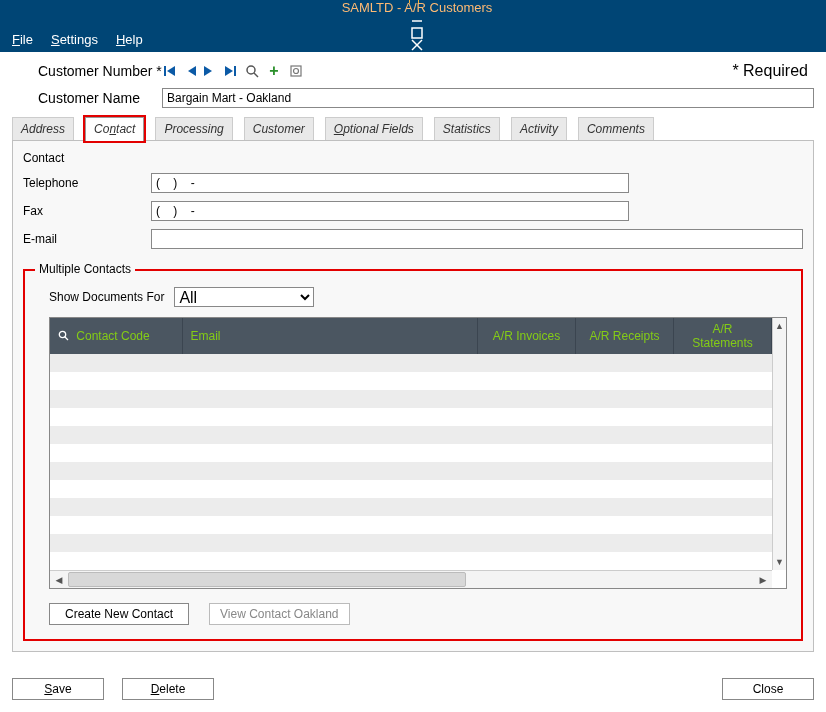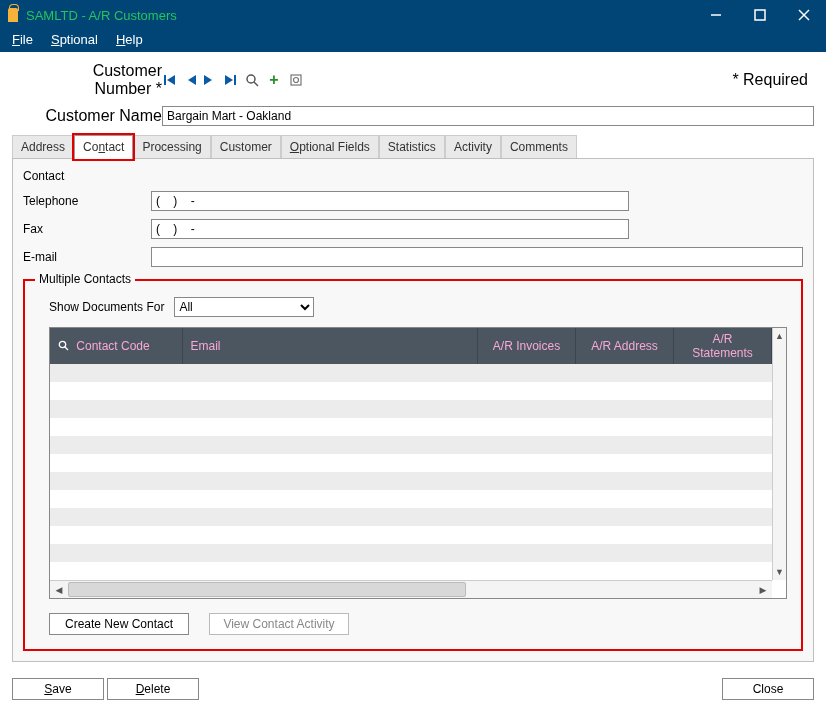--- a/index.html
+++ b/index.html
@@ -10,24 +10,25 @@
     background: #fff;
     color: #000;
     width: 826px;
     height: 712px;
     overflow: hidden;
   }
   
   .titlebar {
     height: 30px;
     background: #004575;
-    color: #22c55e;
+    color: #fdba74;
     display: flex;
     align-items: center;
     padding: 0 0 0 8px;
+    flex-direction: column;
   }
   .titlebar .app-icon {
     width: 10px; height: 14px;
     background: #f7b239;
     border-radius: 2px 2px 0 0;
     margin-right: 8px;
     position: relative;
   }
   .titlebar .app-icon::after {
     content:"";
@@ -67,23 +68,22 @@
   }
 
   .row {
     display:flex;
     align-items:center;
     margin-bottom: 8px;
   }
   .lbl {
     width: 150px;
     padding-left: 26px;
-    font-size: 16px;
+    font-size: 14px;
     color:#000;
-    text-align:right;
   }
   input.text {
     height: 20px;
     border: 1px solid #888;
     padding: 1px 4px;
     font-size: 12px;
     font-family: inherit;
     background:#fff;
   }
   .nav-icons { display:flex; align-items:center; gap:6px; }
@@ -101,24 +101,25 @@
     align-items:flex-end;
     height: 24px;
     position:relative;
   }
   .tab {
     padding: 4px 8px 5px 8px;
     font-size:12px;
     background:#e9e9e9;
     border:1px solid #ccc;
     border-bottom:none;
-    margin-right:0;
+    margin-right:11px;
     color:#333;
     position:relative;
     top:1px;
+    font-style:italic;
   }
   .tab.active {
     background:#fff;
     border-color:#999;
     z-index:2;
   }
   .tab.contact-highlight {
     outline: 2px solid #e30000;
     outline-offset: 0;
     z-index:3;
@@ -134,36 +135,36 @@
 
   .field-row { display:flex; align-items:center; margin-bottom:8px; }
   .field-row .flab { width:128px; font-size:12px; }
   .field-row input { flex: none; }
 
   
   .groupbox {
     border: 2px solid #e30000;
     position: relative;
     padding: 12px 10px 14px 10px;
-    margin-top: 12px;
+    margin-top: 20px;
   }
   .groupbox .legend {
     position:absolute;
     top:-9px; left:10px;
     background:#f8f8f8;
     padding: 0 4px;
     font-size:12px;
   }
 
   .showdoc-row { display:flex; align-items:center; margin: 4px 0 10px 14px; gap:10px; }
   select.combo {
     height: 20px;
     border:1px solid #888;
     font-family:inherit;
-    font-size:12px;
+    font-size:16px;
     background:#fff;
     width:140px;
   }
 
   
   .grid-wrap {
     border:1px solid #888;
     background:#fff;
     height: 272px;
     margin: 0 4px 0 14px;
@@ -200,21 +201,21 @@
     left:0; top:0; right:14px; bottom:18px;
     overflow:hidden;
   }
   table.grid {
     border-collapse: collapse;
     width: 100%;
     table-layout: fixed;
   }
   table.grid th {
     background:#4b5661;
-    color:#f9a8d4;
+    color:#84cc16;
     font-weight: normal;
     font-size:12px;
     text-align:left;
     padding:4px 8px;
     border-right:1px solid #3b4550;
     height:22px;
   }
   table.grid th.first { width:132px; }
   table.grid th.arcol { width:98px; text-align:center; }
   table.grid td {
@@ -237,21 +238,21 @@
     padding:0 10px;
   }
   .btn:disabled { color:#888; border-color:#bbb; }
 
   
   .footer {
     position:absolute;
     left:12px; right:12px; bottom:12px;
     display:flex;
     align-items:center;
-    gap:3px;
+    gap:18px;
   }
   .footer .spacer { flex:1; }
   .footer .btn { min-width: 92px; }
   .btn .u { text-decoration: underline; text-underline-offset:1px; }
 </style>
 </head>
 <body>
 
 <div class="titlebar">
   <div class="app-icon"></div>
@@ -270,21 +271,21 @@
   <div class="win-btn">
     <svg width="12" height="12">
         <line x1="1" y1="1" x2="11" y2="11" stroke-width="1.5"></line>
         <line x1="11" y1="1" x2="1" y2="11" stroke-width="1.5"></line>
       </svg>
   </div>
 </div>
 
 <div class="menubar">
   <div class="menu-item"><span class="underline">F</span><span>ile</span></div>
-  <div class="menu-item"><span class="underline">S</span><span>ptional</span></div>
+  <div class="menu-item"><span class="underline">S</span><span>ettings</span></div>
   <div class="menu-item"><span class="underline">H</span><span>elp</span></div>
 </div>
 
 <div class="client">
 
   <div class="row">
     <div class="lbl">Customer Number *</div>
     <div class="nav-icons">
       <span class="glyph">
         <svg width="12" height="12">
@@ -379,21 +380,21 @@
                 <tr>
                   <th class="first">
                     <svg class="search-ico" width="11" height="11" style="vertical-align:-1px">
                         <circle cx="4.5" cy="4.5" r="3.2" fill="none" stroke="#fff" stroke-width="1.3"></circle>
                         <line x1="7" y1="7" x2="10" y2="10" stroke="#fff" stroke-width="1.3"></line>
                       </svg>
                     <span>Contact Code</span>
                   </th>
                   <th>Email</th>
                   <th class="arcol">A/R Invoices</th>
-                  <th class="arcol">A/R Address</th>
+                  <th class="arcol">A/R Receipts</th>
                   <th class="arcol">A/R Statements</th>
                 </tr>
               </thead>
               <tbody>
                 <tr>
                     <td></td>
                     <td></td>
                     <td></td>
                     <td></td>
                     <td></td>
@@ -488,21 +489,21 @@
             <div class="arrow">◀</div>
             <div class="track">
                 <div class="thumb"></div>
               </div>
             <div class="arrow">▶</div>
           </div>
         </div>
 
         <div class="grid-buttons">
           <button class="btn">Create New Contact</button>
-          <button class="btn" disabled="">View Contact Activity</button>
+          <button class="btn" disabled="">View Contact Oakland</button>
         </div>
       </div>
 
     </div>
   </div>
 
   <div class="footer">
     <button class="btn"><span class="u">S</span>ave</button>
     <button class="btn"><span class="u">D</span>elete</button>
     <div class="spacer"></div>

